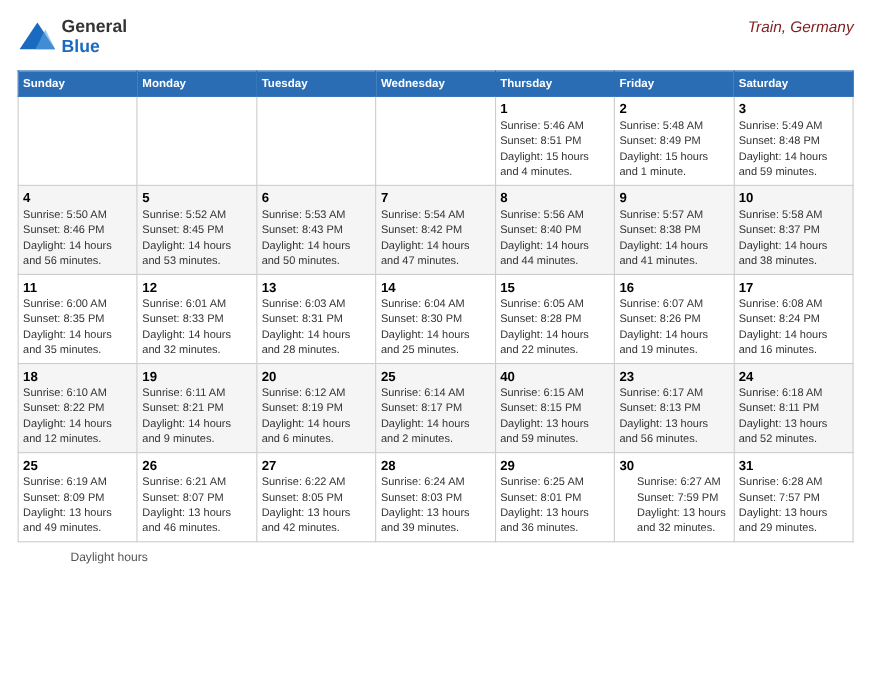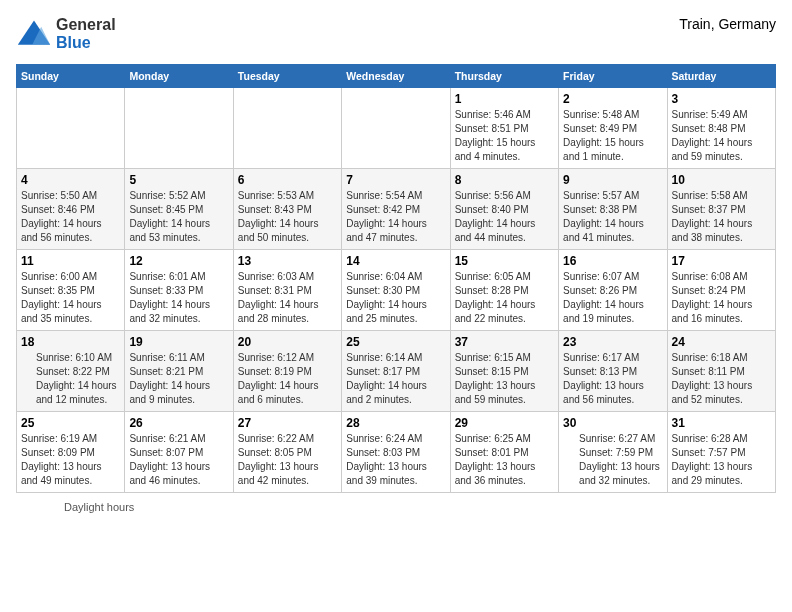--- a/index.html
+++ b/index.html
@@ -36,21 +36,22 @@
     .title-block {
       text-align: right;
     }
     .month-title {
       font-size: 36px;
       font-weight: 300;
       color: #333;
     }
     .location {
       font-size: 14px;
-      color: #000000;
+      color: #7f1d1d;
+      font-style: italic;
     }
     .calendar {
       width: 100%;
       border-collapse: collapse;
       font-size: 10.5px;
     }
     .calendar th {
       background: #2a6db5;
       color: #fff;
       padding: 5px 4px;
@@ -230,21 +231,21 @@
         <td>
           <span class="day-number">17</span>
           <div class="day-info" style="white-space: pre-line;">Sunrise: 6:08 AM
 Sunset: 8:24 PM
 Daylight: 14 hours and 16 minutes.</div>
         </td>
       </tr>
       <tr>
         <td>
           <span class="day-number">18</span>
-          <div class="day-info" style="white-space: pre-line; margin-left: 15px;">Sunrise: 6:10 AM
+          <div class="day-info" style="white-space: pre-line;">Sunrise: 6:10 AM
 Sunset: 8:22 PM
 Daylight: 14 hours and 12 minutes.</div>
         </td>
         <td>
           <span class="day-number">19</span>
           <div class="day-info" style="white-space: pre-line;">Sunrise: 6:11 AM
 Sunset: 8:21 PM
 Daylight: 14 hours and 9 minutes.</div>
         </td>
         <td>
@@ -253,21 +254,21 @@
 Sunset: 8:19 PM
 Daylight: 14 hours and 6 minutes.</div>
         </td>
         <td>
           <span class="day-number">25</span>
           <div class="day-info" style="white-space: pre-line;">Sunrise: 6:14 AM
 Sunset: 8:17 PM
 Daylight: 14 hours and 2 minutes.</div>
         </td>
         <td>
-          <span class="day-number">37</span>
+          <span class="day-number">40</span>
           <div class="day-info" style="white-space: pre-line;">Sunrise: 6:15 AM
 Sunset: 8:15 PM
 Daylight: 13 hours and 59 minutes.</div>
         </td>
         <td>
           <span class="day-number">23</span>
           <div class="day-info" style="white-space: pre-line;">Sunrise: 6:17 AM
 Sunset: 8:13 PM
 Daylight: 13 hours and 56 minutes.</div>
         </td>

